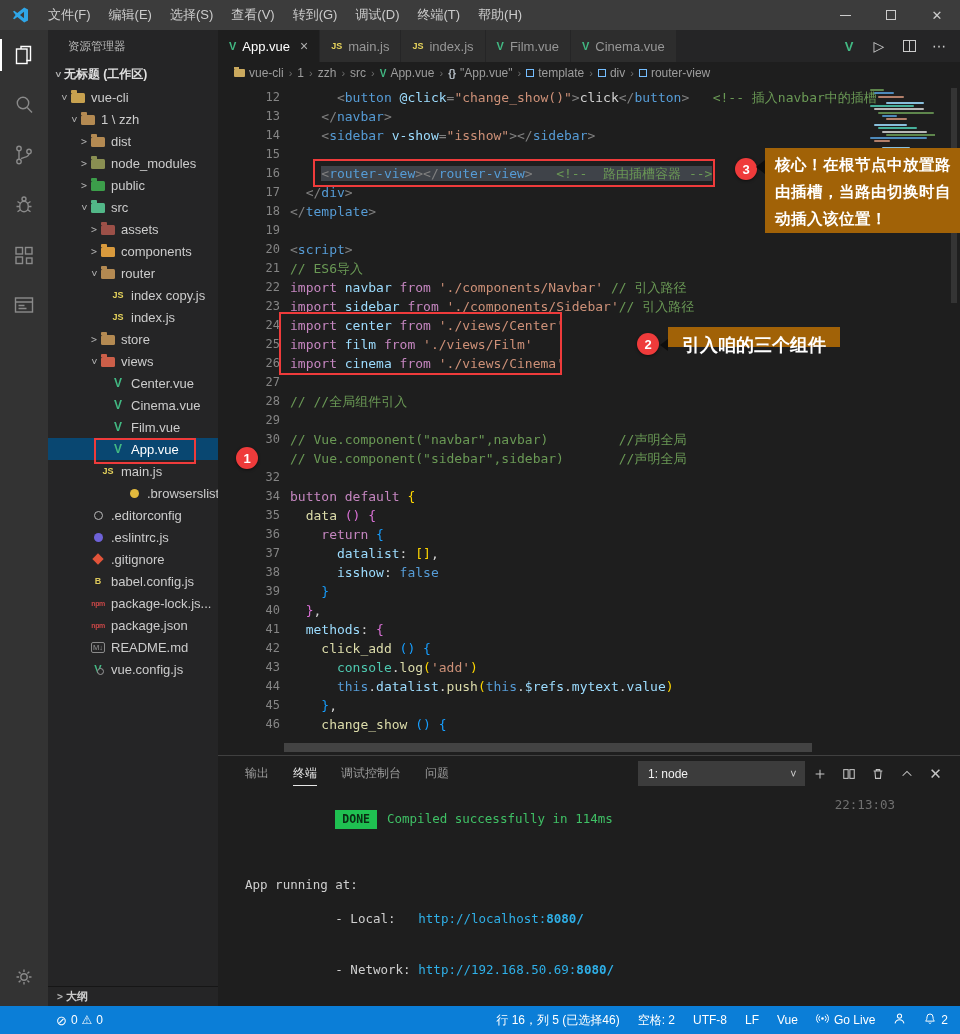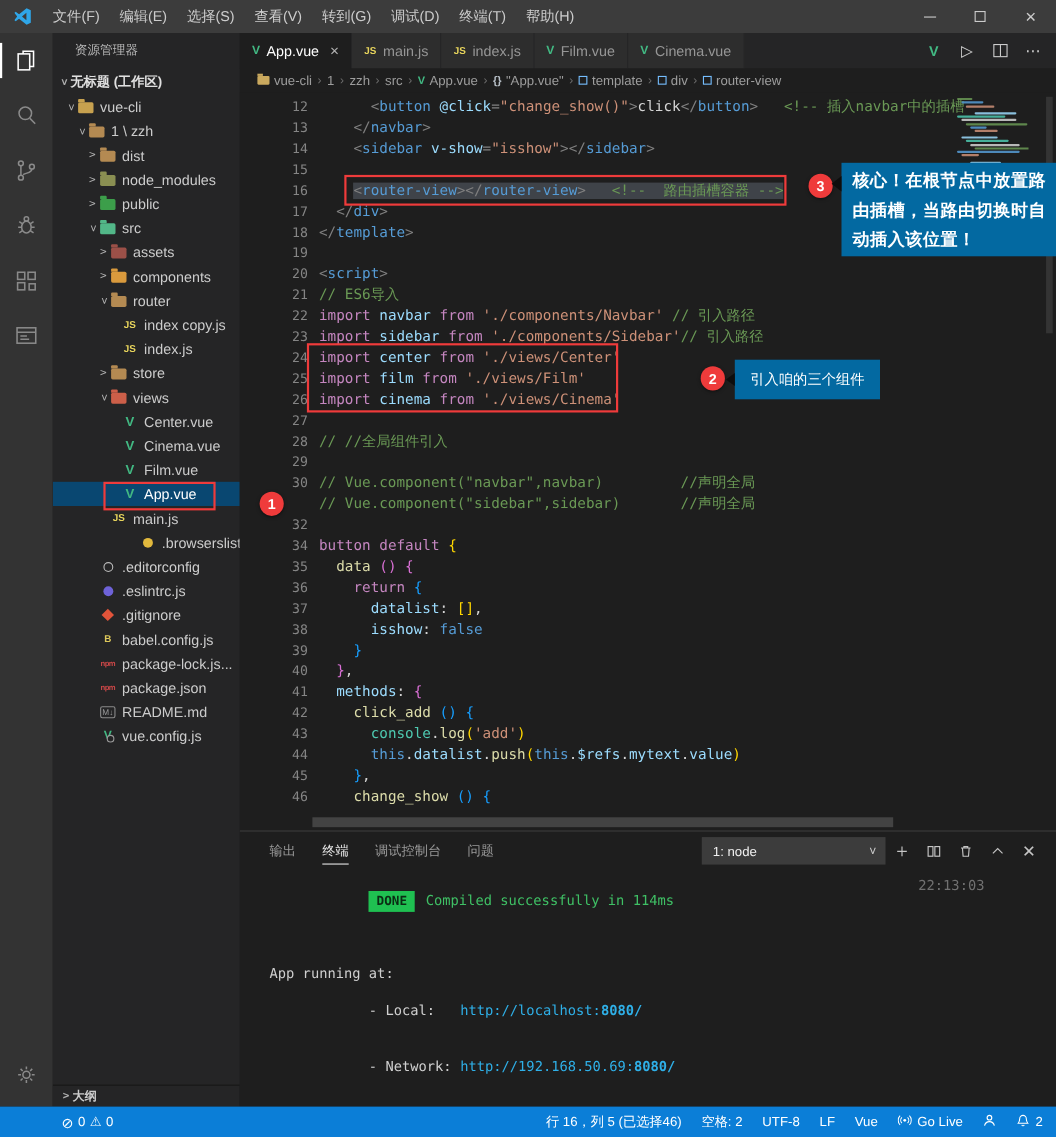--- a/index.html
+++ b/index.html
@@ -115,23 +115,23 @@
   
   .redbox { position:absolute; border:2px solid var(--annored); pointer-events:none; }
   #box-line16 { left:95px; top:75px; width:402px; height:28px; }
   #box-imports { left:61px; top:228px; width:283px; height:63px; }
   .badge { position:absolute; width:22px; height:22px; border-radius:50%; background:var(--annored);
     color:#fff; font-size:13px; font-weight:bold; display:flex; align-items:center;
     justify-content:center; box-shadow:0 1px 3px rgba(0,0,0,.5); }
   #badge1 { left:18px; top:363px; }
   #badge2 { left:419px; top:249px; }
   #badge3 { left:517px; top:74px; }
-  .anno-tip { position:absolute; background:#0369a1; color:#ffffff; }
-  #tooltip2 { left:450px; top:243px; height:36px; line-height:36px; padding:0 14px; font-size:13px;
-    font-weight:normal; white-space:nowrap; }
+  .anno-tip { position:absolute; background:#a16207; color:#ffffff; }
+  #tooltip2 { left:450px; top:243px; height:20px; line-height:36px; padding:0 14px; font-size:18px;
+    font-weight:bold; white-space:nowrap; }
   #tooltip2::before { content:''; position:absolute; left:-8px; top:12px; border:6px solid transparent;
     border-right:8px solid #0d0d0d; border-left:none; }
   #tooltip3 { left:547px; top:64px; right:0; height:85px; padding:3px 8px 0 10px; font-size:15.5px;
     font-weight:bold; line-height:27px; letter-spacing:0.5px; }
   #tooltip3::before { content:''; position:absolute; left:-9px; top:12px; border:7px solid transparent;
     border-right:9px solid #0d0d0d; border-left:none; }
 
   
   #panel { height:251px; flex:none; position:relative; background:#1e1e1e;
     border-top:1px solid rgba(128,128,128,.35);

